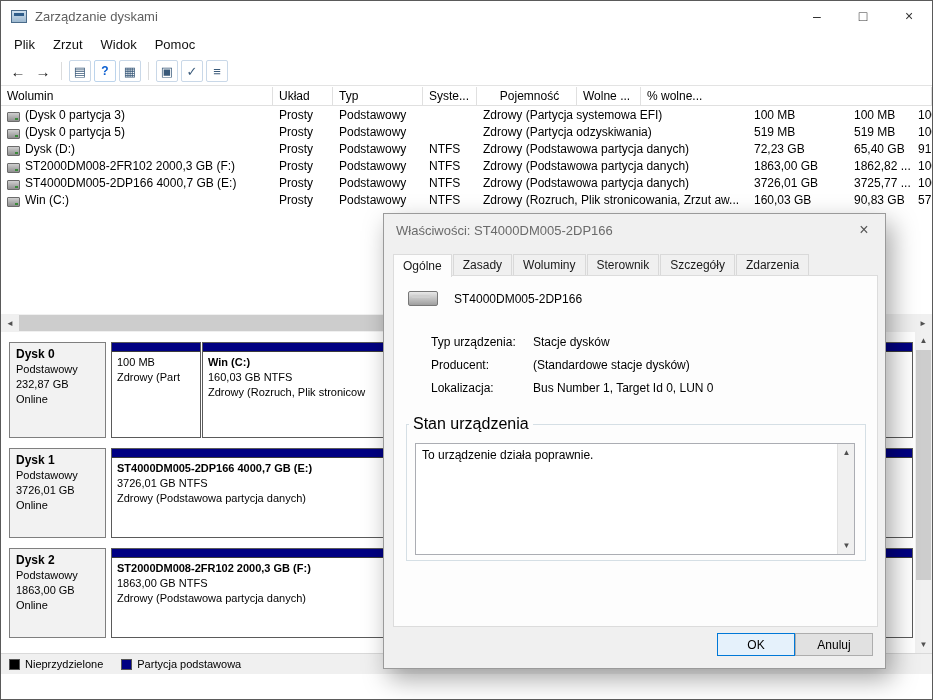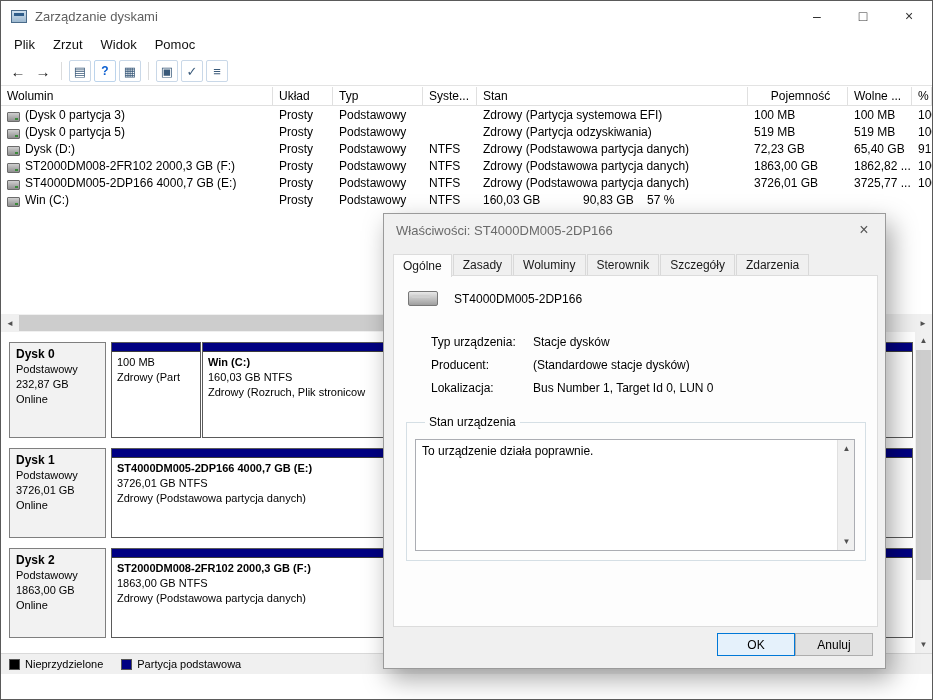--- a/index.html
+++ b/index.html
@@ -79,21 +79,21 @@
   .dlg-tab.active { background:#fdfdfd; position:relative; top:1px; padding-top:4px; border-color:#dcdcdc; z-index:2; }
   .dlg-page { position:absolute; top:61px; left:9px; width:485px; height:352px; background:#fdfdfd; border:1px solid #dcdcdc; }
   .device-row { position:absolute; top:15px; left:14px; display:flex; align-items:center; gap:16px; }
   .drive-icon { width:30px; height:15px; background:linear-gradient(#e8e8e8,#9f9f9f); border:1px solid #777; border-radius:2px; position:relative; }
   .drive-icon::before { content:""; position:absolute; left:3px; top:3px; width:18px; height:3px; background:#cfcfcf; border-radius:1px; }
   .device-name { font-size:12px; }
   .field-row { position:absolute; left:37px; display:flex; font-size:12px; }
   .f-label { width:102px; }
   .f-value { }
   .status-group { position:absolute; left:12px; top:139px; width:460px; height:146px; border:1px solid #d5dfe5; }
-  .status-group legend { font-size:12px; padding:0 4px; margin-left:18px; }
+  .status-group legend { font-size:16px; padding:0 4px; margin-left:2px; }
   .status-box { position:absolute; left:8px; top:10px; width:440px; height:112px; background:#fff; border:1px solid #abadb3; }
   .status-text { position:absolute; left:6px; top:4px; right:24px; font-size:12px; }
   .sb-vscroll { position:absolute; right:0; top:0; bottom:0; width:17px; background:#f0f0f0; border-left:1px solid #e0e0e0; }
   .dlg-buttons { position:absolute; bottom:12px; right:12px; display:flex; }
   .btn { width:78px; height:23px; background:#e1e1e1; border:1px solid #adadad; font-size:12px; font-family:"Liberation Sans", sans-serif; }
   .btn.focused { border:1px solid #0078d7; background:#e5f1fb; }
 </style>
 </head>
 <body>
 
@@ -127,21 +127,20 @@
     <span class="tool-icon boxed">▣</span>
     <span class="tool-icon boxed">✓</span>
     <span class="tool-icon boxed">≡</span>
   </div>
 
   <div class="list-header">
     <div class="hcell c-vol">Wolumin</div>
     <div class="hcell c-layout">Układ</div>
     <div class="hcell c-type">Typ</div>
     <div class="hcell c-fs">Syste...</div>
-    <div class="hcell c-stan">Stan</div>
     <div class="hcell c-cap">Pojemność</div>
     <div class="hcell c-free">Wolne ...</div>
     <div class="hcell c-pct">% wolne...</div>
   </div>
 
   <div class="list-rows">
     <div class="lrow">
       <div class="c-vol vol-cell">
           <span class="vol-icon"></span>
           <span>(Dysk 0 partycja 3)</span>
@@ -207,20 +206,21 @@
       <div class="c-pct num">100 %</div>
     </div>
     <div class="lrow">
       <div class="c-vol vol-cell">
           <span class="vol-icon"></span>
           <span>Win (C:)</span>
         </div>
       <div class="c-layout">Prosty</div>
       <div class="c-type">Podstawowy</div>
       <div class="c-fs">NTFS</div>
+      <div class="c-stan">Zdrowy (Rozruch, Plik stronicowania, Zrzut aw...</div>
       <div class="c-cap num">160,03 GB</div>
       <div class="c-free num">90,83 GB</div>
       <div class="c-pct num">57 %</div>
     </div>
   </div>
 
   <div class="hscroll">
     <span class="hs-btn">◄</span>
     <div class="hs-track">
         <div class="hs-thumb"></div>

